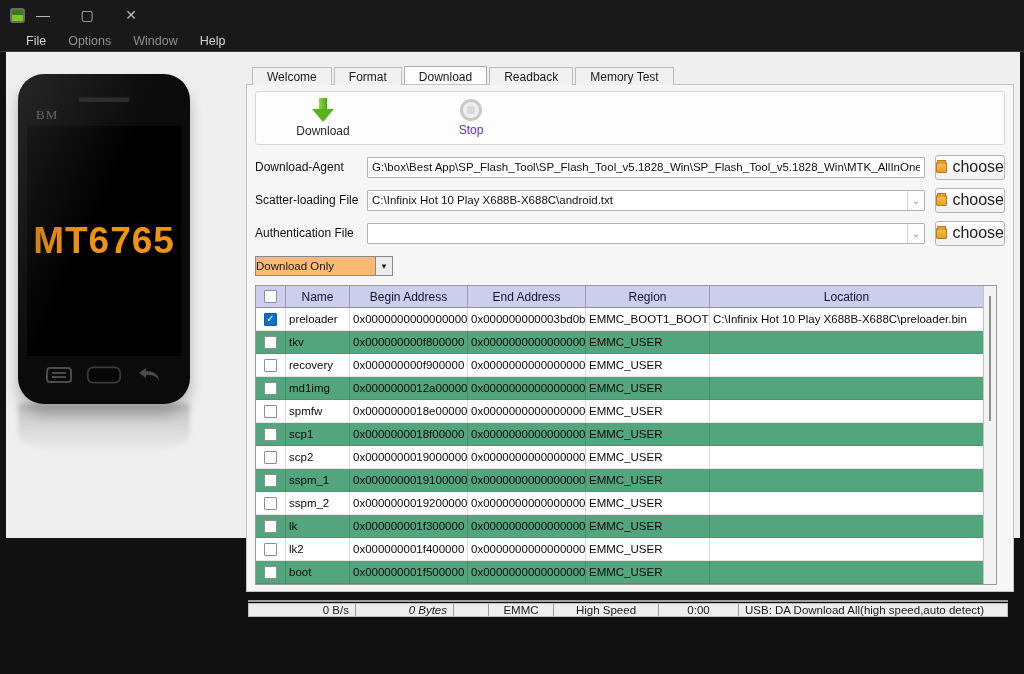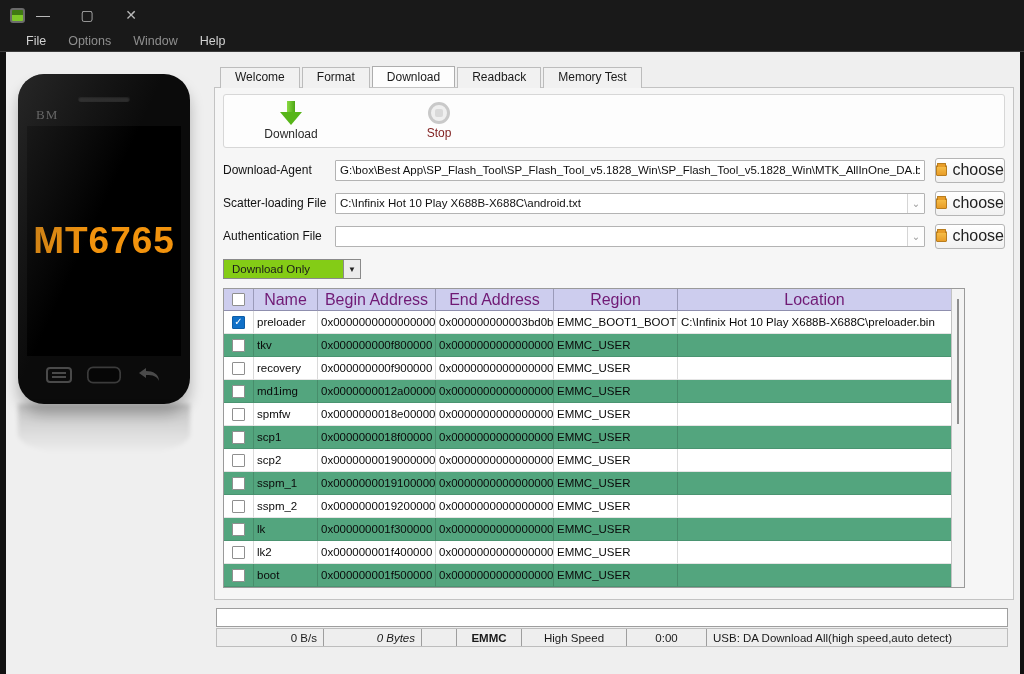--- a/index.html
+++ b/index.html
@@ -10,21 +10,21 @@
   .titlebar { height:30px; background:#191919; display:flex; align-items:center; padding:0 10px; }
   .app-icon { width:15px; height:15px; border:2px solid #6b6b6b; border-radius:3px; background:linear-gradient(#3f7a12 45%, #7ec829 45%); margin-right:9px; }
   .title-text { color:#e4e4e4; font-size:13px; flex:1; }
   .win-btns { display:flex; gap:26px; color:#b9b9b9; font-size:14px; padding-right:8px; }
   .win-btns span { cursor:default; width:18px; text-align:center; }
   .menubar { height:22px; background:#191919; display:flex; align-items:center; padding-left:15px; border-bottom:1px solid #3c3c3c; }
   .menu-item { color:#d2d2d2; padding:0 11px; font-size:12.5px; }
   .menu-item.dim { color:#8f8f8f; }
 
   
-  .frame { height:622px; background:#efefef; border-left:6px solid #111; border-right:4px solid #111; display:flex; }
+  .frame { height:486px; background:#efefef; border-left:6px solid #111; border-right:4px solid #111; display:flex;gap:32px; }
 
   
   .phone-col { width:206px; position:relative; }
   .phone { position:absolute; left:12px; top:22px; width:172px; height:330px; background:#0b0b0b; border-radius:26px; box-shadow:0 10px 14px rgba(0,0,0,0.25); overflow:hidden; }
   .phone-sheen { position:absolute; inset:0; background:linear-gradient(115deg, rgba(90,90,90,0.35) 0%, rgba(60,60,60,0.2) 28%, rgba(0,0,0,0) 45%); border-radius:26px; pointer-events:none; }
   .earpiece { position:absolute; top:22px; left:50%; transform:translateX(-50%); width:52px; height:6px; background:#2b2b2b; border-radius:3px; box-shadow:inset 0 1px 2px #000; }
   .bm-label { position:absolute; top:33px; left:18px; color:#6f6f6f; font-family:"Liberation Serif", serif; font-size:13px; letter-spacing:1px; }
   .screen { position:absolute; top:52px; left:9px; right:9px; height:230px; background:#000; display:flex; align-items:center; justify-content:center; }
   .chipset { color:#f2930d; font-weight:bold; font-size:37px; letter-spacing:1px; }
   .phone-nav { position:absolute; bottom:12px; left:0; right:0; height:34px; display:flex; align-items:center; justify-content:space-between; padding:0 24px; }
@@ -39,60 +39,60 @@
   .tabpage { background:#f6f6f6; border:1px solid #c3c3c3; height:513px; padding:6px 8px; }
 
   .toolbar-box { background:#fdfdfd; border:1px solid #d7d7d7; border-radius:3px; height:54px; display:flex; align-items:center; padding-left:32px; gap:78px; }
   .tool-btn { display:flex; flex-direction:column; align-items:center; width:70px; }
   .dl-arrow { width:22px; height:24px; position:relative; margin-bottom:2px; }
   .dl-arrow .stem { position:absolute; left:7px; top:0; width:8px; height:11px; background:linear-gradient(90deg,#8ada43,#4ca615); }
   .dl-arrow .head { position:absolute; left:0; top:11px; width:0; height:0; border-left:11px solid transparent; border-right:11px solid transparent; border-top:13px solid #57b519; }
   .tool-label { font-size:12px; color:#2a2a2a; }
   .stop-ico { width:22px; height:22px; border-radius:50%; border:3px solid #c9c9c9; background:#efefef; margin-bottom:2px; display:flex; align-items:center; justify-content:center; }
   .stop-ico i { width:8px; height:8px; background:#d9d9d9; border-radius:2px; display:block; }
-  .tool-label.dim { color:#7f1d1d; }
+  .tool-label.dim { color:#6d28d9; }
 
   .field-row { display:flex; align-items:center; margin-top:11px; height:22px; }
   .field-label { width:112px; font-size:12px; color:#111; }
   .field-input-wrap { position:relative; flex:1; margin-right:10px; }
   .field-input { width:100%; height:21px; border:1px solid #b3b3b3; background:#fff; font-family:"Liberation Sans",sans-serif; font-size:11.5px; padding:0 18px 0 4px; color:#111; border-radius:1px; }
   .field-input.noarrow { padding-right:4px; }
   .combo-arrow { position:absolute; right:1px; top:1px; bottom:1px; width:17px; border-left:1px solid #d5d5d5; display:flex; align-items:center; justify-content:center; color:#9a9a9a; font-size:10px; background:#fdfdfd; }
   .choose-btn { width:70px; height:25px; border:1px solid #b5b5b5; border-radius:3px; background:linear-gradient(#ffffff,#f1f1f1); display:flex; align-items:center; justify-content:center; gap:5px; font-size:16px; color:#222; }
   .folder-ico { width:15px; height:11px; background:linear-gradient(#f7c04a,#e89d28); border:1px solid #b97d1e; border-radius:1px; position:relative; }
   .folder-ico::before { content:""; position:absolute; top:-3px; left:0; width:7px; height:3px; background:#e89d28; border:1px solid #b97d1e; border-bottom:none; border-radius:1px 1px 0 0; }
 
   .mode-row { margin-top:12px; }
-  .mode-combo { width:138px; height:20px; background:#84cc16; border:1px solid #8a8a8a; display:flex; align-items:center; justify-content:space-between; padding-left:8px; font-size:11.5px; }
+  .mode-combo { width:138px; height:20px; background:#fdba74; border:1px solid #8a8a8a; display:flex; align-items:center; justify-content:space-between; padding-left:0; font-size:11.5px; }
   .mode-combo .arrow-box { width:17px; height:100%; background:#ececec; border-left:1px solid #8a8a8a; display:flex; align-items:center; justify-content:center; font-size:8px; color:#222; }
 
   
   .table-outer { margin-top:9px; border:1px solid #9a9a9a; width:742px; display:flex; background:#fff; }
   .grid { flex:1; }
   .thead, .trow { display:grid; grid-template-columns:30px 64px 118px 118px 124px 1fr; }
   .thead { background:#cdcdee; height:22px; }
-  .th { border-right:1px solid #9b9bb9; border-bottom:1px solid #8f8fae; display:flex; align-items:center; justify-content:center; font-size:16px; color:#701a75; }
+  .th { border-right:1px solid #9b9bb9; border-bottom:1px solid #8f8fae; display:flex; align-items:center; justify-content:center; font-size:12px; color:#0f172a; }
   .th:last-child { border-right:none; }
   .trow { height:23px; background:#fff; }
   .trow.green { background:#53a57e; }
   .tc { border-right:1px solid rgba(0,0,0,0.14); border-bottom:1px solid rgba(0,0,0,0.10); display:flex; align-items:center; padding:0 3px; font-size:11.5px; white-space:nowrap; overflow:hidden; color:#0a0a0a; }
   .tc:last-child { border-right:none; }
   .tc.center { justify-content:center; }
   .cb { width:13px; height:13px; border:1px solid #8f8f8f; background:#fff; border-radius:1px; display:flex; align-items:center; justify-content:center; font-size:10px; color:#fff; line-height:1; }
   .cb.checked { background:#1070c8; border-color:#0d5da6; }
   .vscroll { width:13px; background:#f3f3f3; border-left:1px solid #c2c2c2; position:relative; }
   .vscroll .thumb { position:absolute; top:10px; left:5px; width:2px; height:42%; background:#8f8f8f; }
 
   
   .progress { margin:8px 6px 0 2px; height:19px; background:#fff; border:1px solid #9e9e9e; }
   .statusbar { margin:1px 6px 0 2px; height:19px; background:#eeeeee; border:1px solid #bdbdbd; display:flex; align-items:stretch; font-size:11.5px; }
   .sb-cell { border-right:1px solid #9e9e9e; display:flex; align-items:center; padding:0 6px; white-space:nowrap; overflow:hidden; }
   .sb-cell.right { justify-content:flex-end; }
   .sb-cell.center { justify-content:center; }
-  .sb-cell.bold { font-weight:bold; }
+  .sb-cell.bold { font-weight:normal; }
   .sb-speed { width:107px; } .sb-bytes { width:98px;font-style:italic; } .sb-spare { width:35px; }
   .sb-storage { width:65px; } .sb-usbspeed { width:105px; } .sb-time { width:80px; }
   .sb-msg { flex:1; border-right:none; }
 </style>
 </head>
 <body>
 
 <div class="titlebar">
   <div class="app-icon"></div>
   <div class="win-btns">

